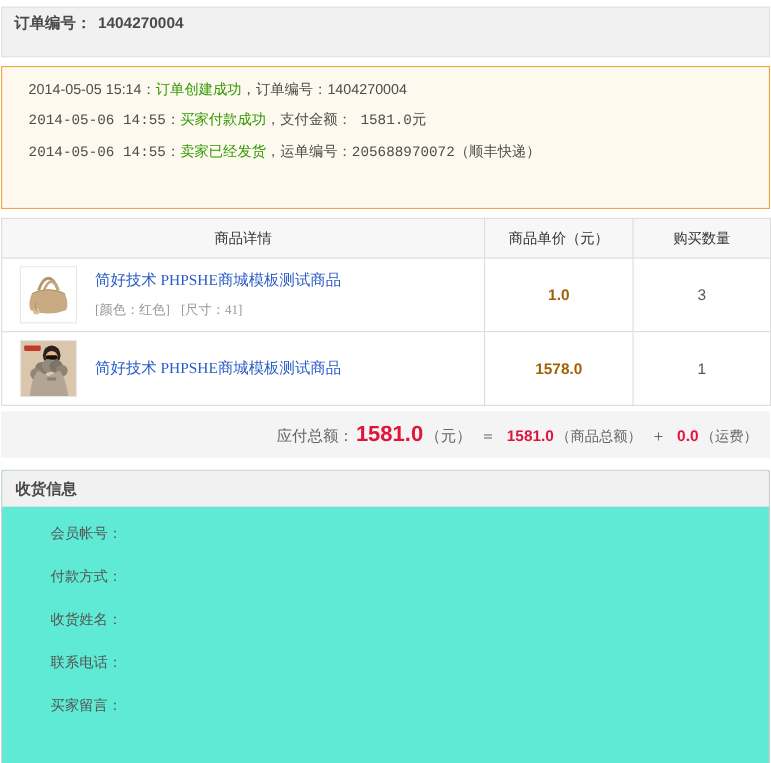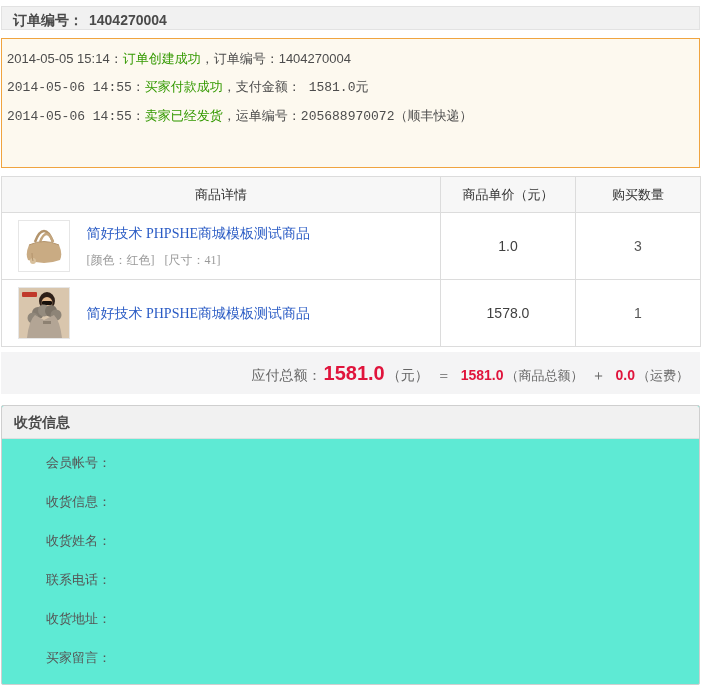--- a/index.html
+++ b/index.html
@@ -1,48 +1,48 @@
 <!DOCTYPE html>
 <html><head>
 <meta charset="utf-8">
 <style>
   * { box-sizing: border-box; }
   html,body { margin:0; padding:0; background:#ffffff; }
   body { width:701px; height:694px; font-family:"Liberation Sans", sans-serif; }
   .page { width:701px; height:694px; padding:6px 1px 0 1px; }
 
   
-  .order-no-bar { height:24px; line-height:26px; background:#f1f1f1; border:1px solid #e2e2e2;
+  .order-no-bar { height:46px; line-height:26px; background:#f1f1f1; border:1px solid #e2e2e2;
                   padding:0 11px; font-size:14px; font-weight:bold; color:#4a4a4a; }
   .order-no-bar .order-no { margin-left:6px; }
 
   
   .timeline { margin-top:8px; height:130px; border:1px solid #f0a43f; background:#fdf9ef;
-              padding:11px 5px; }
+              padding:11px 24px; }
   .tl-row { margin:0; font-size:13px; color:#4d4d4d; line-height:18px; }
   .tl-row + .tl-row { margin-top:11px;font-family:Liberation Mono, monospace; }
   .tl-action { color:#339900; }
   .tl-row.final .tl-action { font-weight:bold; }
 
   
   .products-table { width:699px; margin-top:8px; border-collapse:collapse; table-layout:fixed; }
   .products-table th, .products-table td { border:1px solid #dcdcdc; }
   .products-table thead th { height:36px; background:#f7f7f7; font-weight:normal;
                              font-size:13px; color:#333; text-align:center; }
   .products-table tbody tr { height:67px; }
   .c-detail { padding-left:16px; }
   .prod-img { display:inline-block; width:52px; height:52px; border:1px solid #e6e6e6;
               background:#fff; vertical-align:middle; line-height:0; }
   .prod-info { display:inline-block; vertical-align:middle; margin-left:12px; }
   .prod-title { color:#2b5cc5; font-size:14px; text-decoration:none;
                 font-family:"Liberation Serif", serif; cursor:pointer; }
   .prod-attrs { display:block; margin-top:9px; font-size:12px; color:#999;
                 font-family:"Liberation Serif", serif; }
   .prod-attrs .attr + .attr { margin-left:10px; }
-  .c-price { text-align:center; font-weight:normal; font-size:14px; color:#404040; }
+  .c-price { text-align:center; font-weight:bold; font-size:14px; color:#a16207; }
   .c-qty { text-align:center; font-size:14px; color:#555; }
 
   
   .total-bar { margin-top:5px; height:42px; line-height:42px; background:#f4f4f5;
                text-align:right; padding-right:11px; font-size:13px; color:#666; white-space:nowrap; }
   .total-bar .lbl { font-size:14px; }
   .amount-big { color:#e0143c; font-size:20px; font-weight:bold; margin:0 2px; }
   .amount { color:#e0143c; font-size:14px; font-weight:bold; margin:0 2px; }
   .op { margin:0 8px; font-size:14px; }
 
@@ -141,30 +141,27 @@
     <span class="lbl">应付总额：</span><span class="amount-big">1581.0</span><span class="lbl">（元）</span><span class="op">＝</span><span class="amount">1581.0</span><span>（商品总额）</span><span class="op">＋</span><span class="amount">0.0</span><span>（运费）</span>
   </div>
 
   <div class="ship-box">
     <div class="ship-head">收货信息</div>
     <div class="ship-body">
       <div class="field">
         <span class="f-label">会员帐号：</span><span class="f-value"></span>
       </div>
       <div class="field">
-        <span class="f-label">收货信息：</span><span class="f-value"></span>
+        <span class="f-label">付款方式：</span><span class="f-value"></span>
       </div>
       <div class="field">
         <span class="f-label">收货姓名：</span><span class="f-value"></span>
       </div>
       <div class="field">
         <span class="f-label">联系电话：</span><span class="f-value"></span>
-      </div>
-      <div class="field">
-        <span class="f-label">收货地址：</span><span class="f-value"></span>
       </div>
       <div class="field">
         <span class="f-label">买家留言：</span><span class="f-value"></span>
       </div>
     </div>
   </div>
 
 </div>
 
 </body></html>

